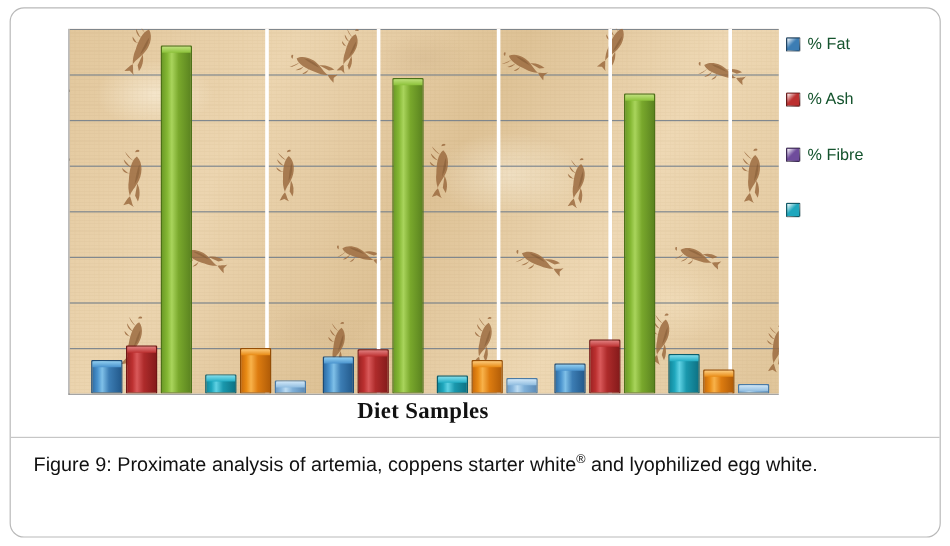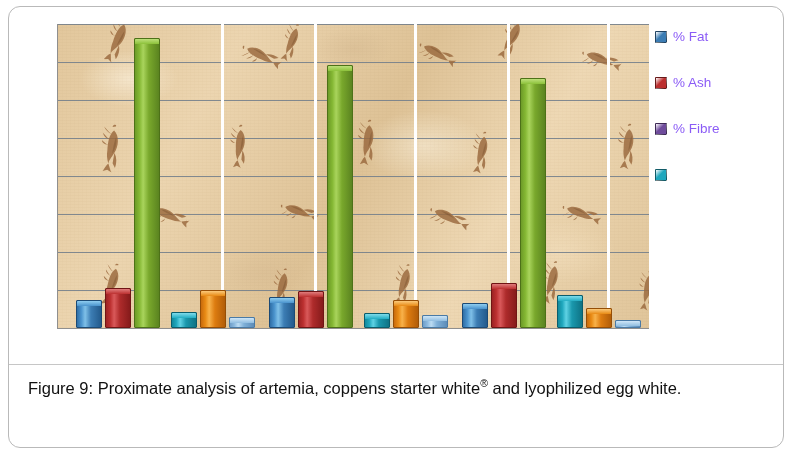--- a/index.html
+++ b/index.html
@@ -178,21 +178,21 @@
     width: 10px;
     height: 10px;
     flex: 0 0 10px;
     margin-top: 3px;
     margin-right: 6px;
     border-radius: 1px;
   }
   .legend-label {
     font-family: "Liberation Sans", sans-serif;
     font-size: 13.5px;
-    color: #8b5cf6;
+    color: #14532d;
     line-height: 17px;
   }
 
   
   #caption {
     position: absolute;
     left: 28px;
     top: 372px;
     width: 740px;
     font-family: "Liberation Sans", sans-serif;
@@ -616,20 +616,21 @@
           </div>
           <div class="bar bar-orange" style="left: 528px; width: 26px; height: 20px; background: linear-gradient(to right, rgb(201, 107, 12) 0%, rgb(232, 138, 20) 18%, rgb(248, 178, 74) 34%, rgb(221, 124, 16) 58%, rgb(178, 93, 8) 100%); border: 1px solid rgb(149, 78, 6);">
             <div class="cap" style="background: linear-gradient(rgb(251, 201, 122), rgb(232, 138, 20));"></div>
           </div>
           <div class="bar bar-lightblue" style="left: 557px; width: 26px; height: 8px;">
             <div class="cap"></div>
           </div>
         </div>
     </div>
 
+    <div id="x-axis-title">Diet Samples</div>
   </div>
 
   <div id="legend">
       <div class="legend-item">
         <div class="legend-swatch" style="background: linear-gradient(135deg, rgb(255, 255, 255) 0%, rgb(60, 125, 180) 45%, rgb(60, 125, 180) 100%); border: 1px solid rgba(0, 0, 0, 0.45);"></div>
         <div class="legend-label">% Fat</div>
       </div>
       <div class="legend-item">
         <div class="legend-swatch" style="background: linear-gradient(135deg, rgb(255, 255, 255) 0%, rgb(188, 48, 48) 45%, rgb(188, 48, 48) 100%); border: 1px solid rgba(0, 0, 0, 0.45);"></div>
         <div class="legend-label">% Ash</div>

